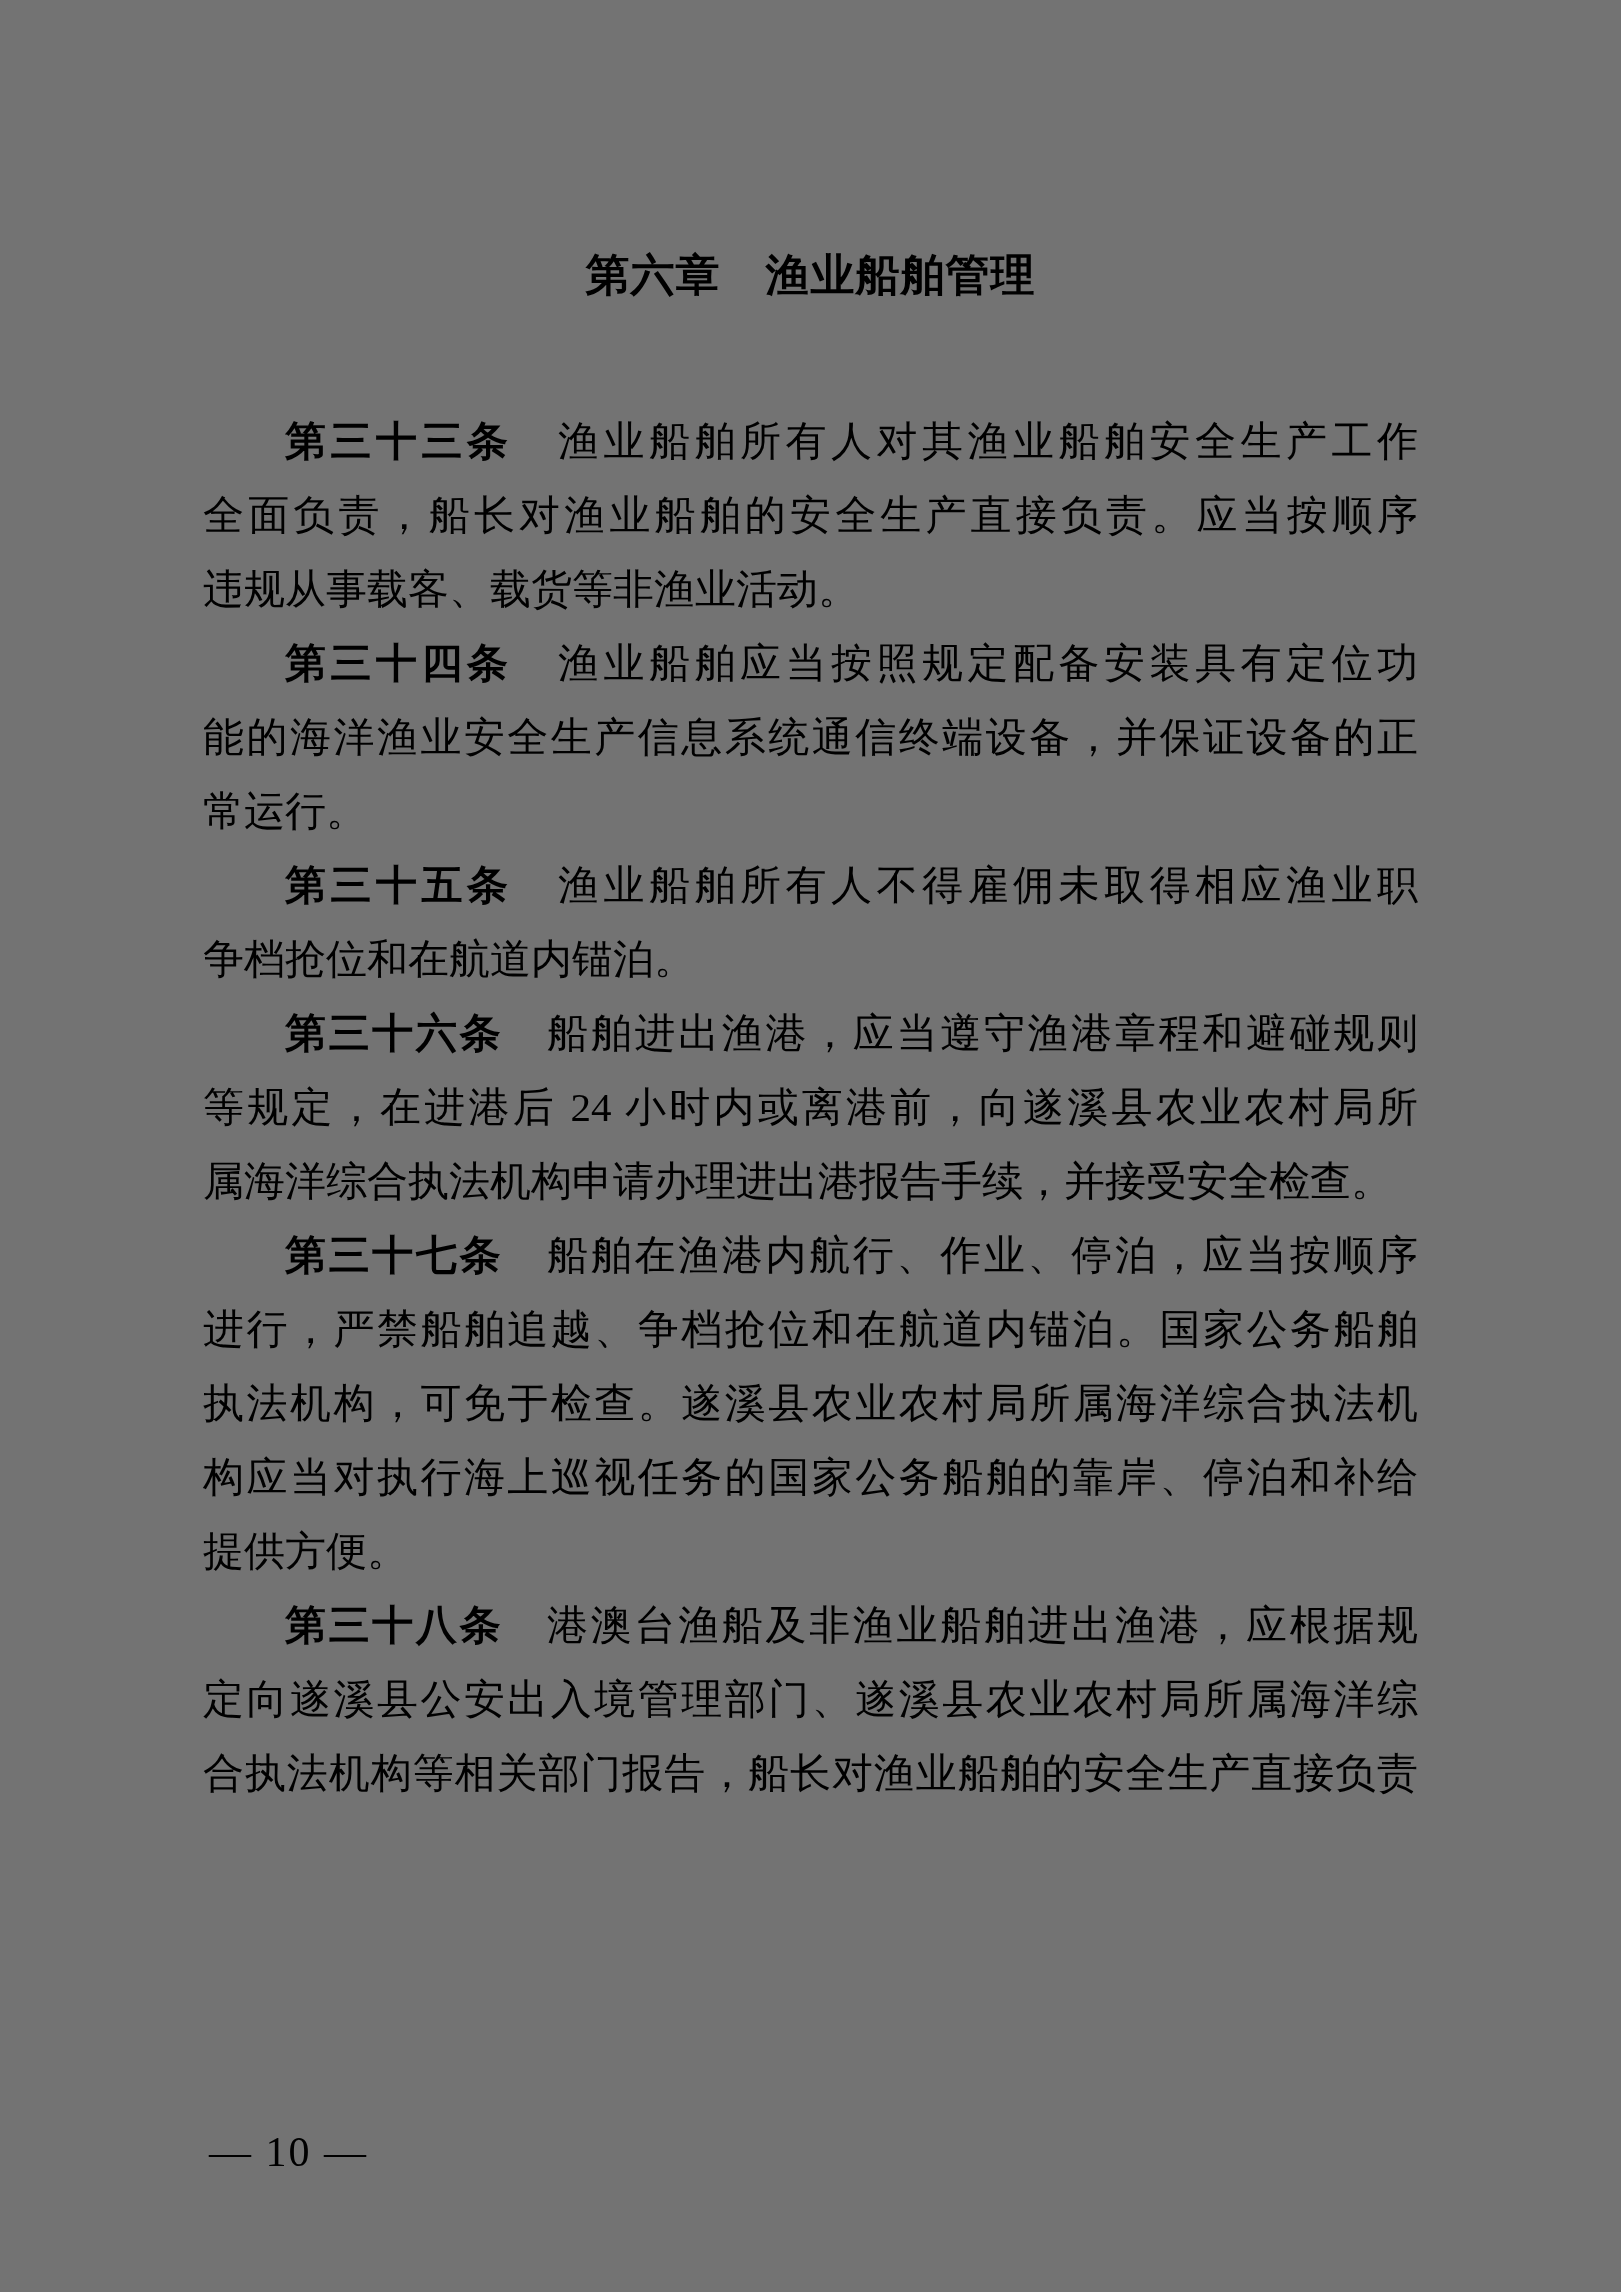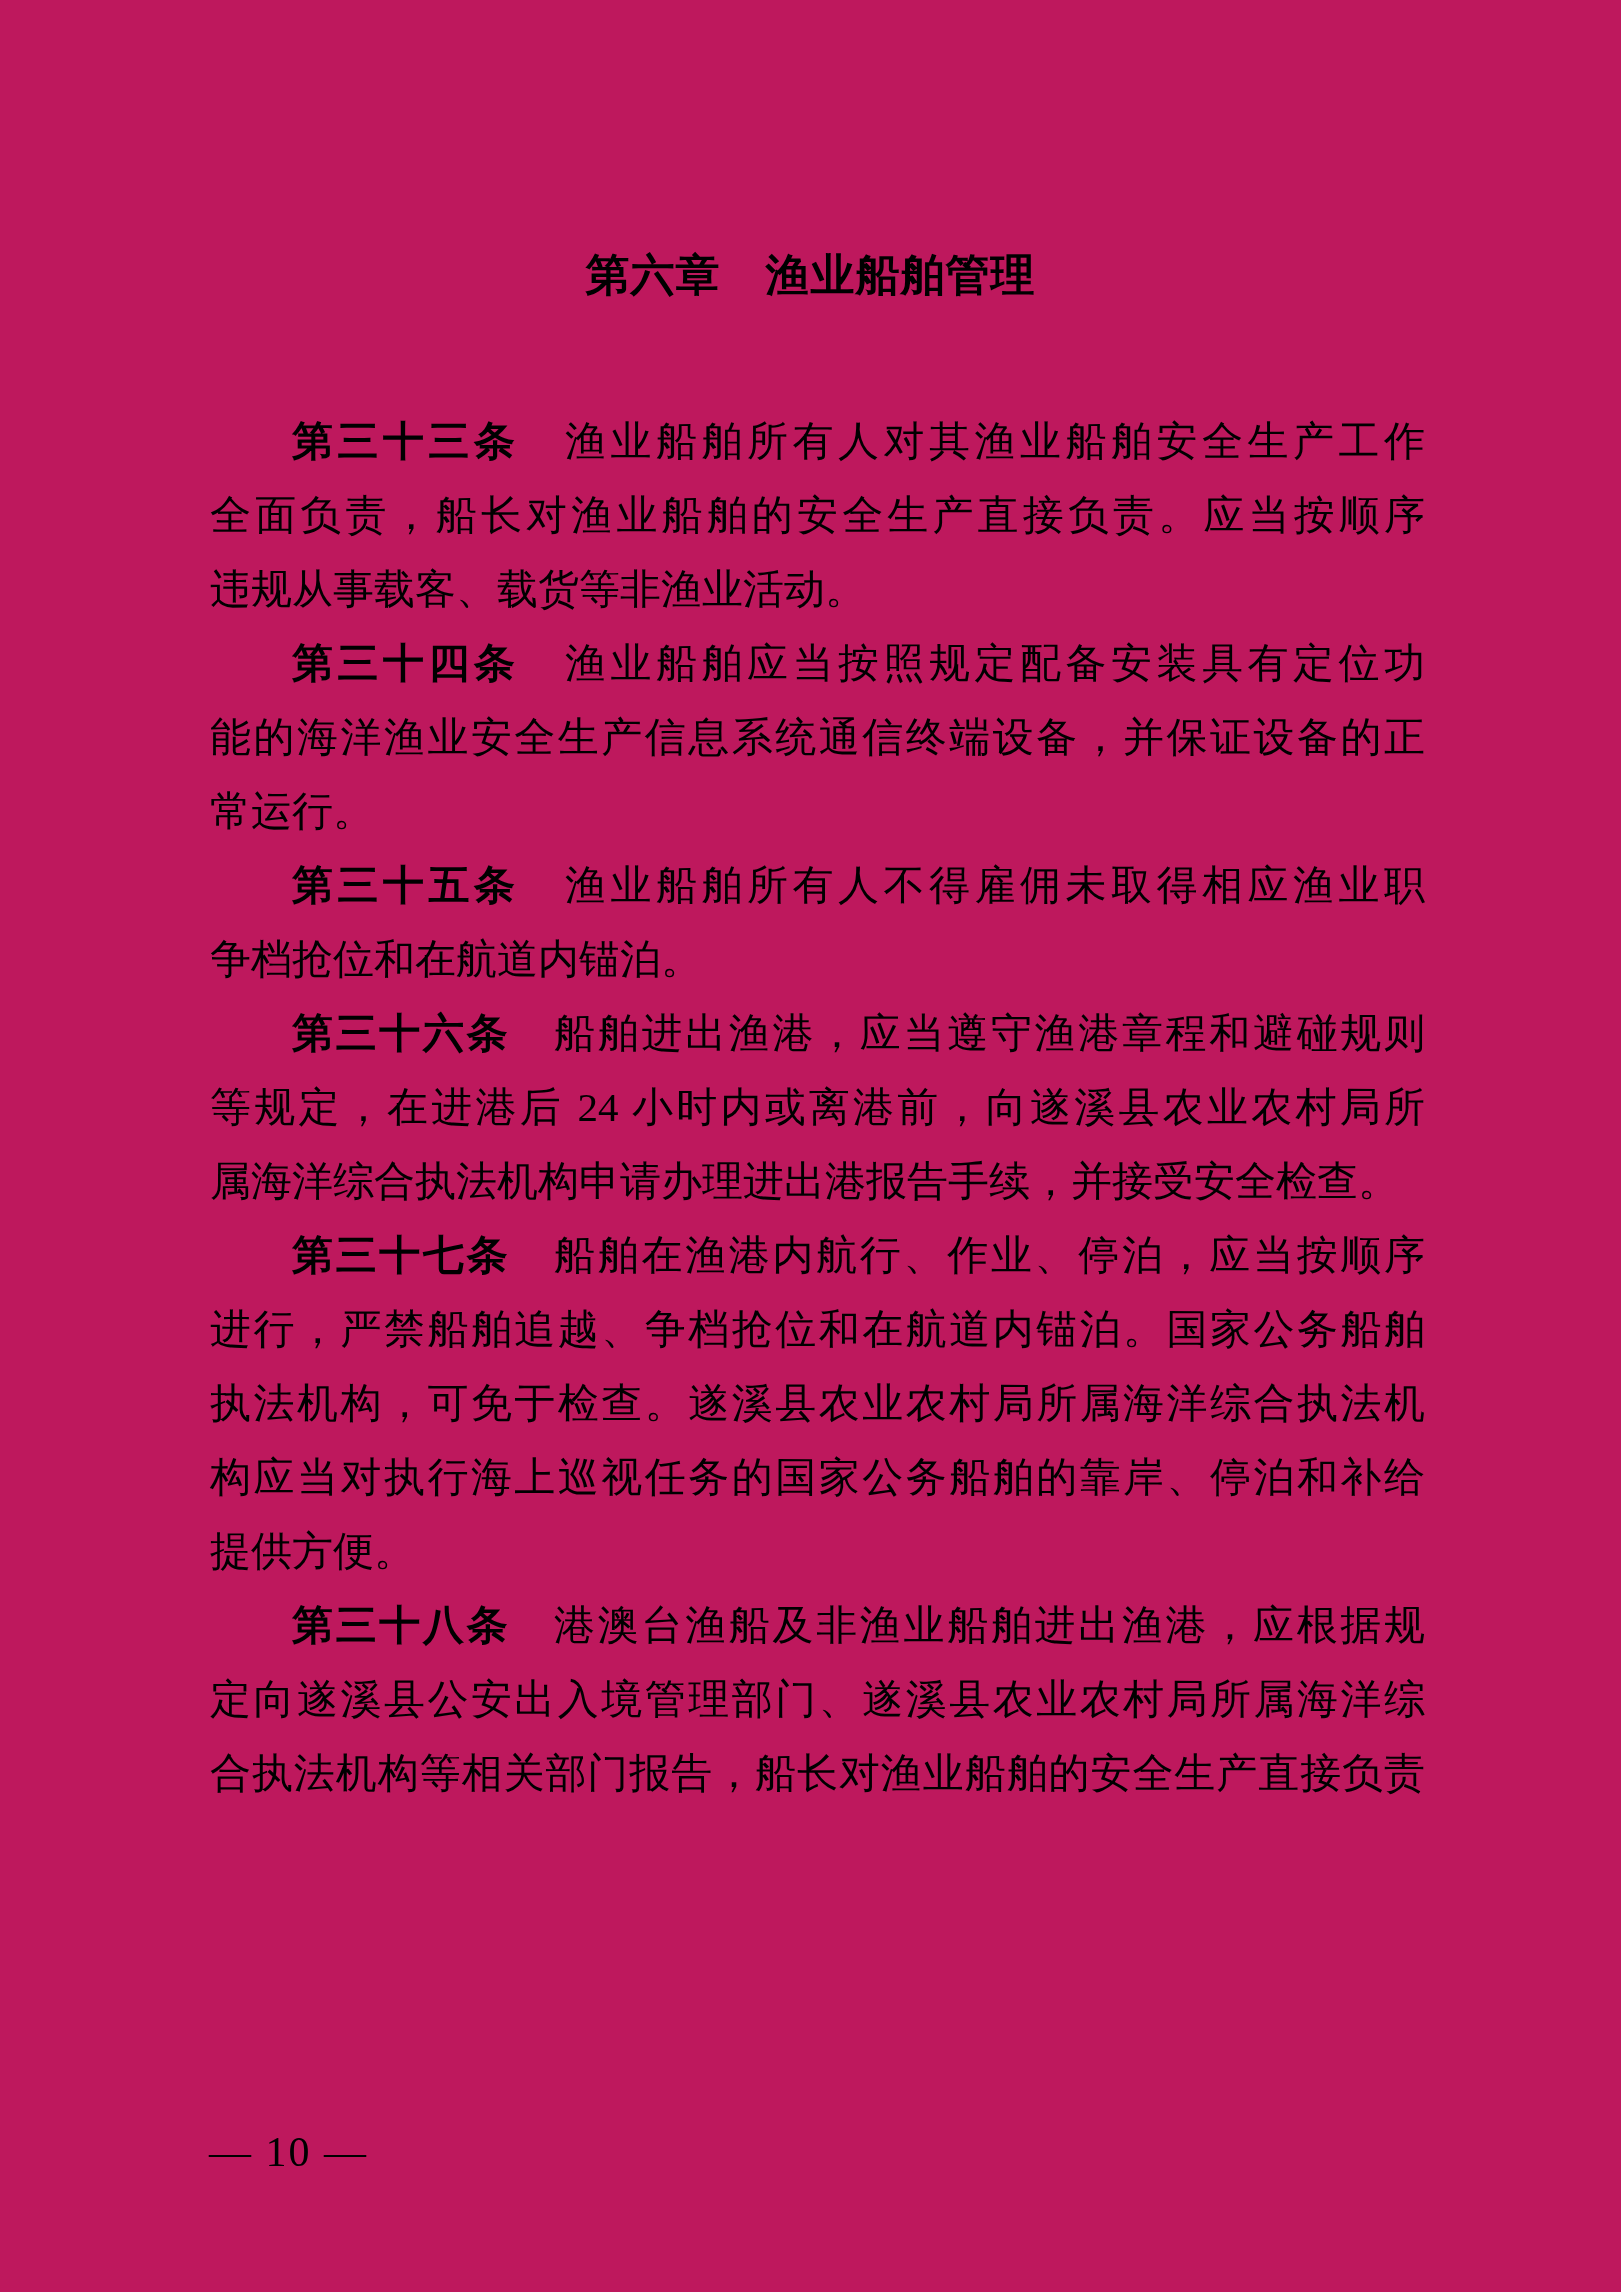--- a/index.html
+++ b/index.html
@@ -4,40 +4,40 @@
 <style>
   html, body {
     margin: 0;
     padding: 0;
     background: #ffffff;
   }
   .page {
     position: relative;
     width: 1621px;
     height: 2293px;
-    background: #be185d;
+    background: #737373;
     color: #000000;
     font-family: "Liberation Serif", serif;
     overflow: hidden;
   }
   .chapter-title {
     position: absolute;
     top: 243px;
     left: 0;
     width: 100%;
     text-align: center;
     font-family: "Liberation Sans", sans-serif;
     font-weight: bold;
     font-size: 44px;
     line-height: 63px;
     letter-spacing: 1px;
   }
   .article-body {
     position: absolute;
-    left: 210px;
+    left: 203px;
     top: 404px;
     width: 1215px;
   }
   .line {
     font-size: 41px;
     line-height: 74px;
     height: 74px;
     text-align: justify;
     white-space: normal;
   }

